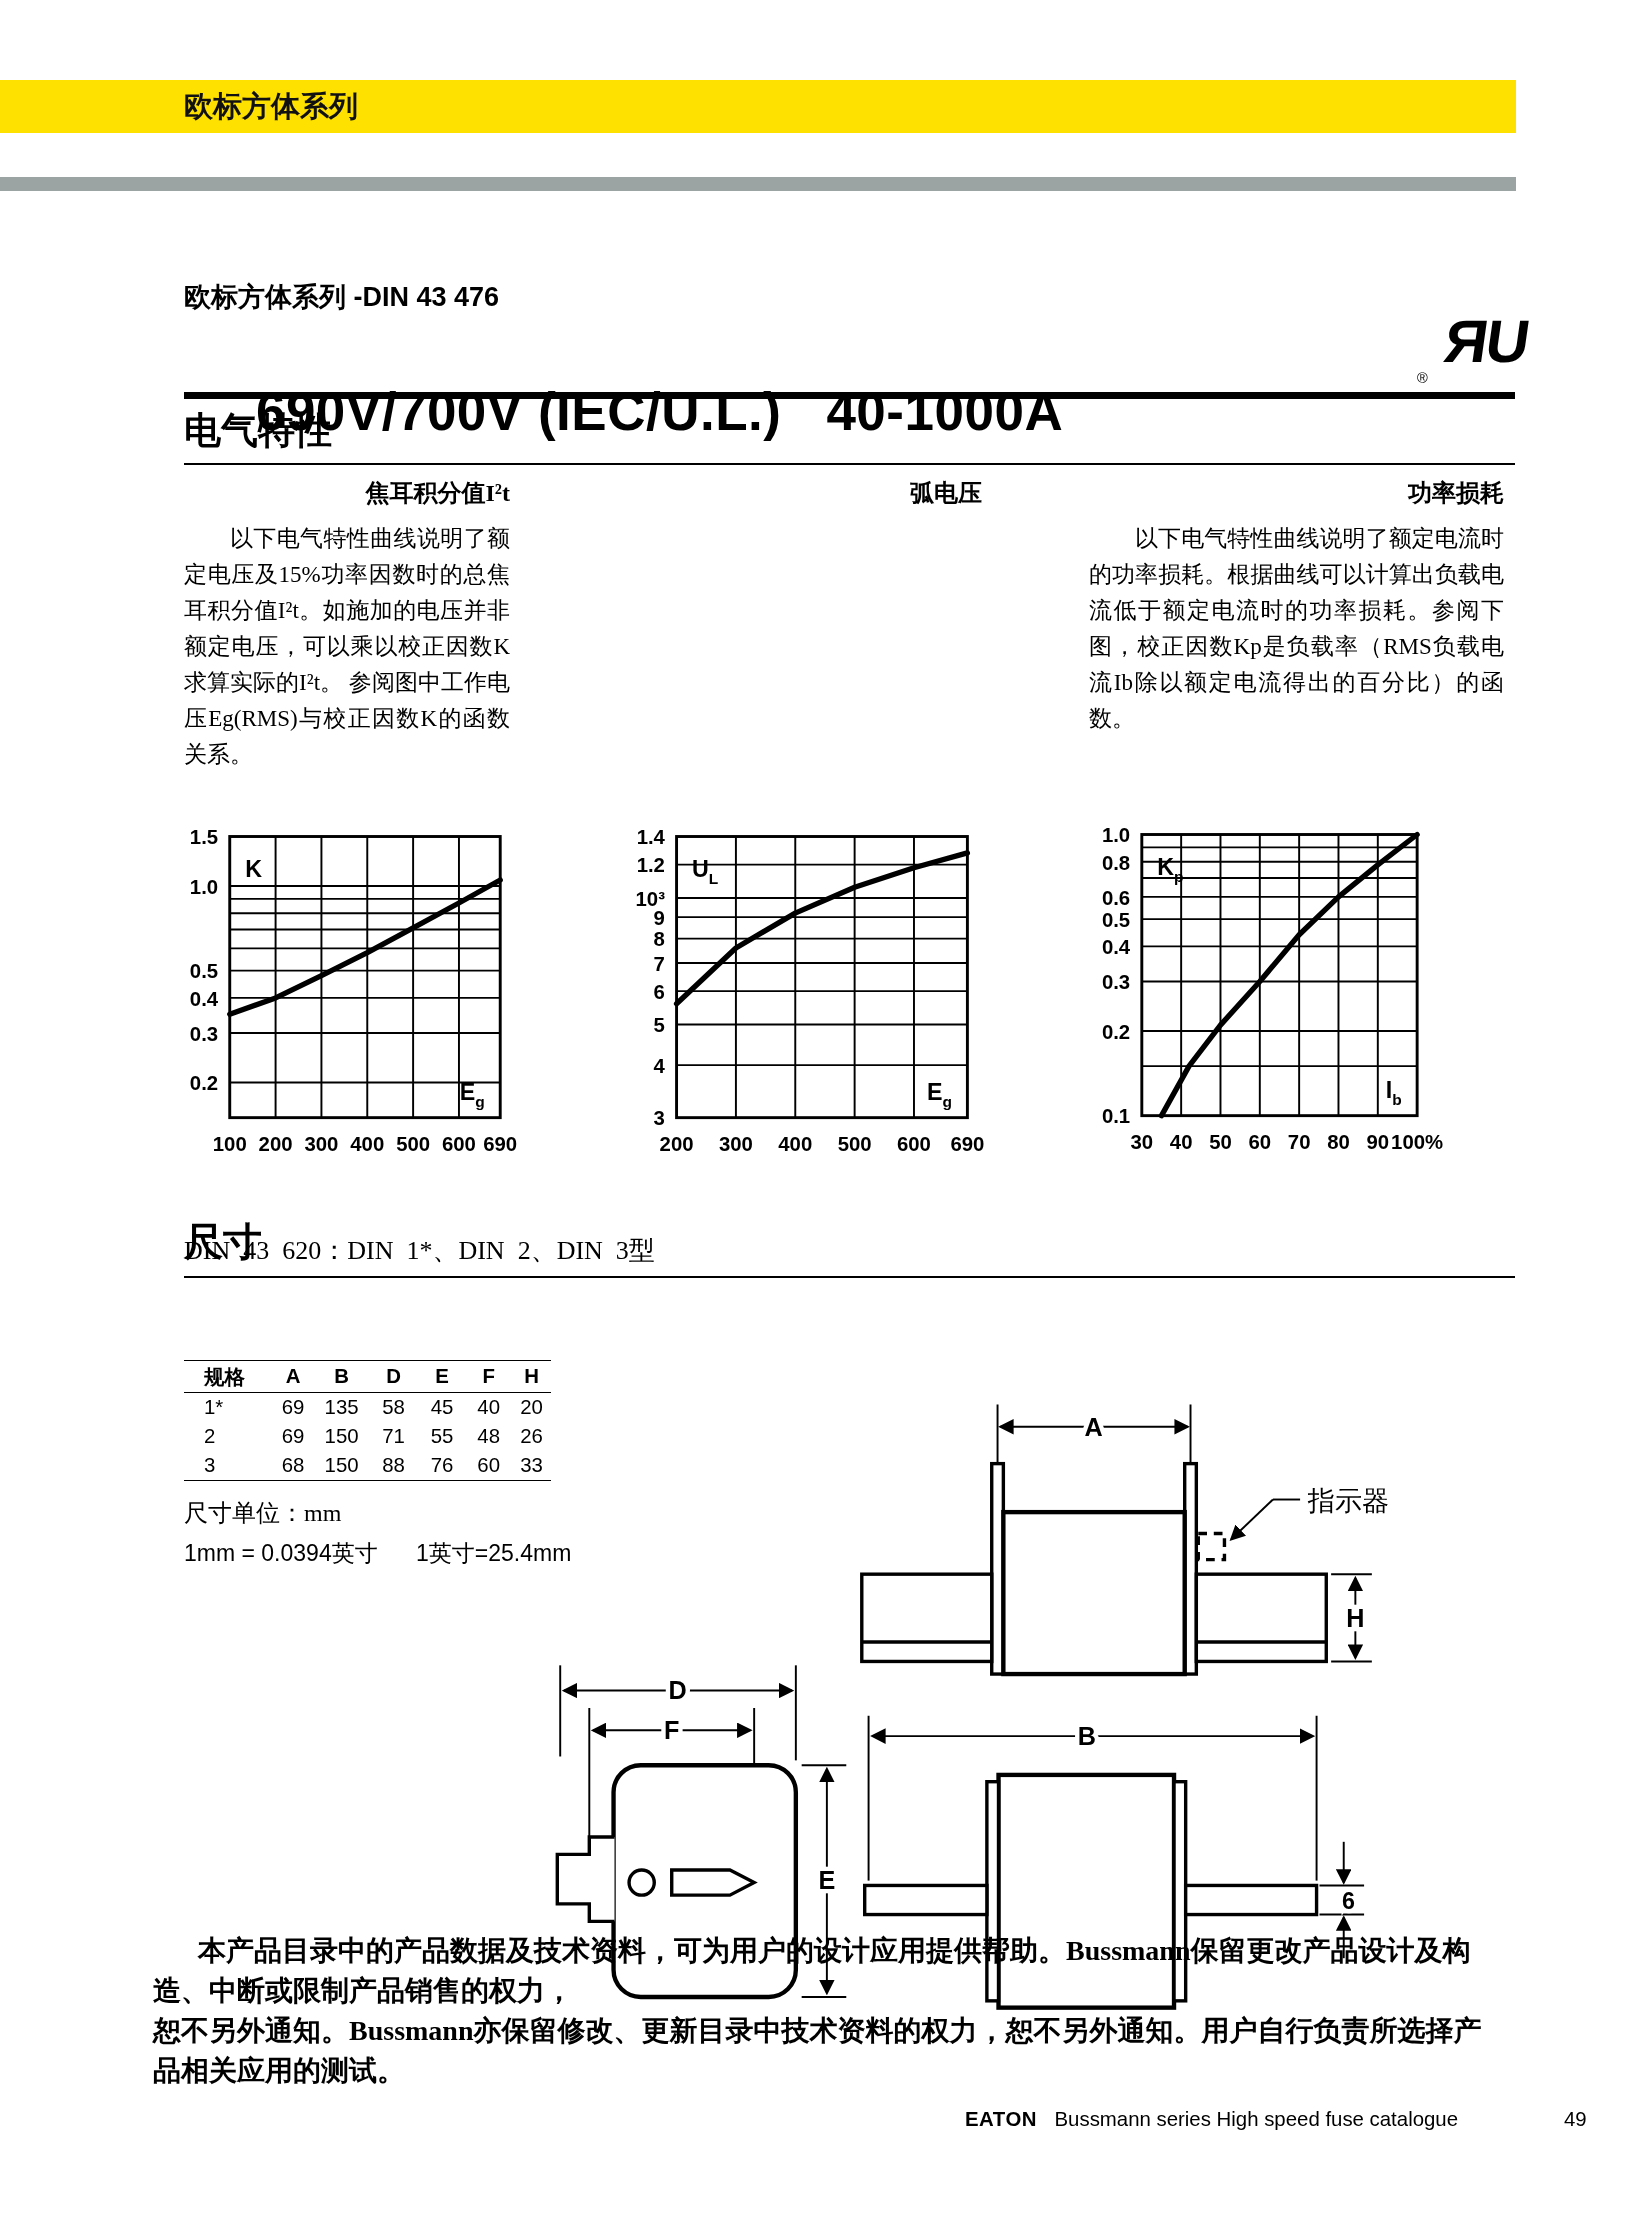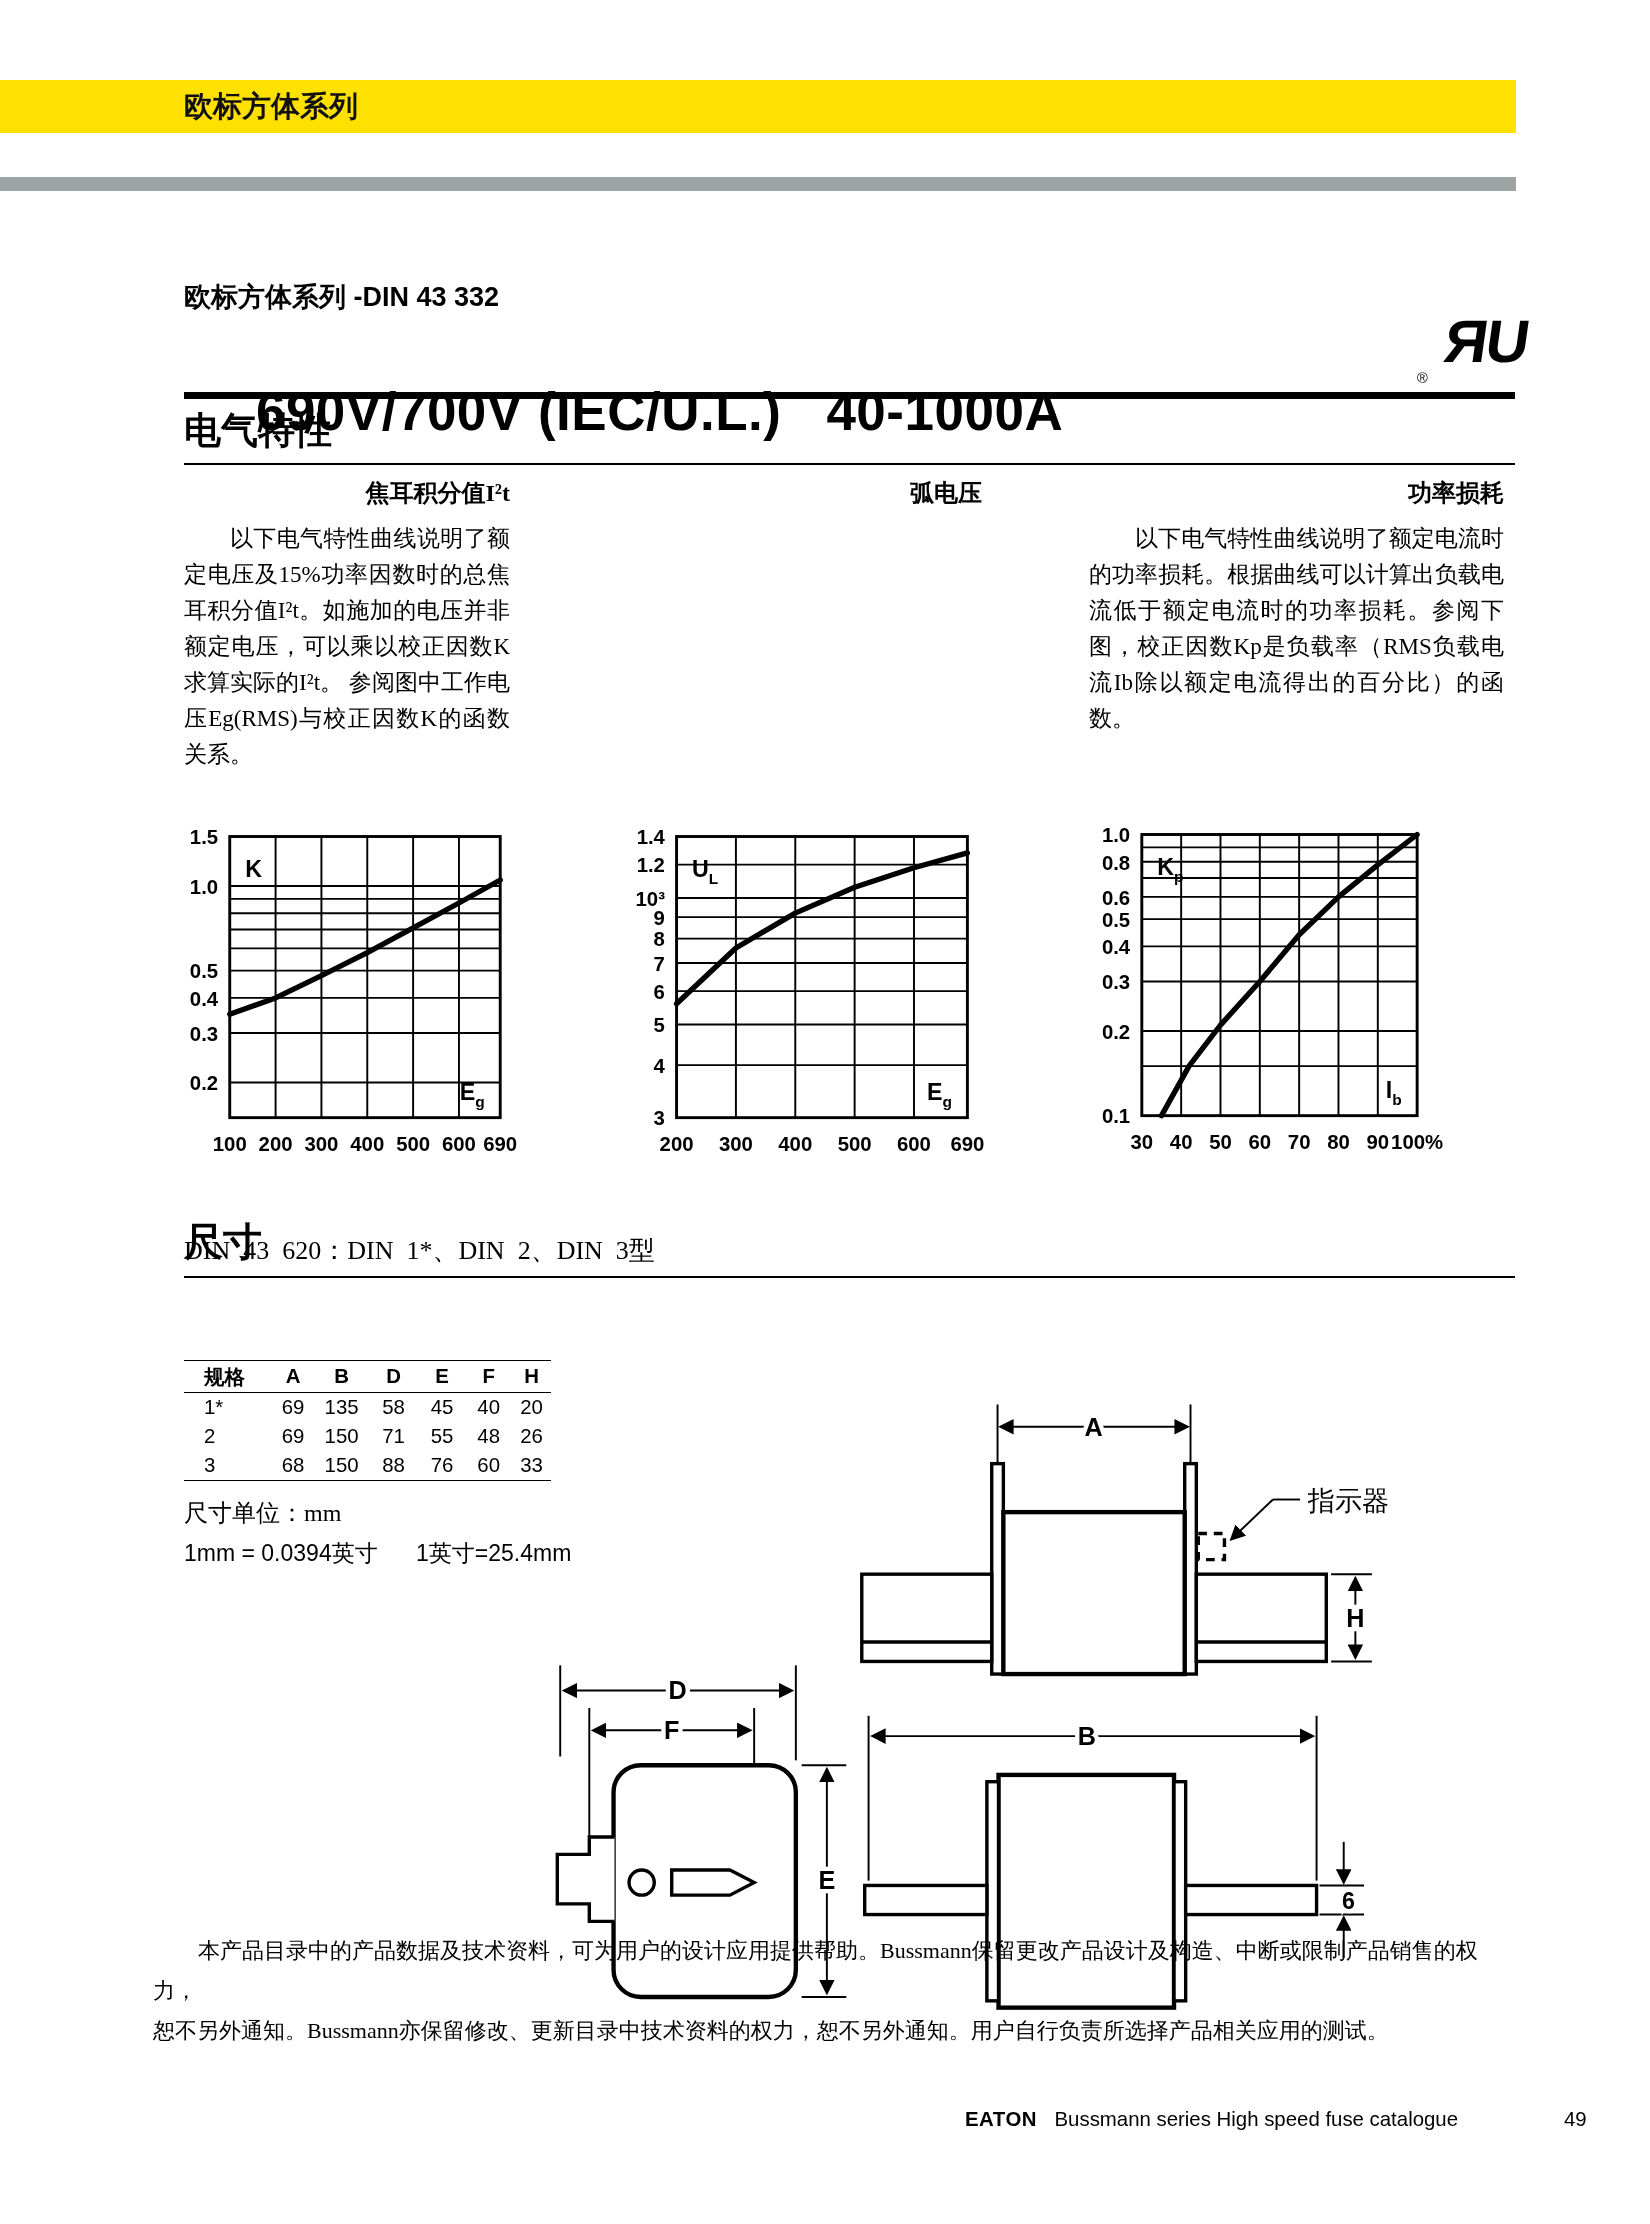--- a/index.html
+++ b/index.html
@@ -62,39 +62,39 @@
   svg.diagrams .thin line{stroke:#000;stroke-width:2;}
   svg.diagrams .med, svg.diagrams .med line{stroke:#000;stroke-width:3.5;}
   svg.diagrams .thick{stroke:#000;stroke-width:4.5;}
   svg.diagrams .dashed{stroke-dasharray:9 7;fill:none;}
   .dimlabel{font:bold 26px "Liberation Sans",sans-serif;fill:#000;
         paint-order:stroke;stroke:#fff;stroke-width:9px;}
   .dimlabel.zh{font:28px "Liberation Serif",serif;stroke-width:6px;}
   .dimlabel.small{font:bold 24px "Liberation Sans",sans-serif;}
 
   
-  .disclaimer{position:absolute;left:153px;top:1931px;width:1355px;font-size:22px;line-height:40px;}
+  .disclaimer{position:absolute;left:153px;top:1931px;width:1355px;font-size:28px;line-height:40px;font-weight:bold;}
   .disclaimer p{margin:0;}
   .disclaimer p.first{text-indent:45px;}
   .eaton-line{position:absolute;left:965px;top:2108px;font-family:"Liberation Sans",sans-serif;
         font-size:20.4px;display:flex;gap:17.5px;align-items:baseline;}
   .eaton-line .brand{font-weight:bold;letter-spacing:0.5px;}
   .page-num{position:absolute;left:1564px;top:2108px;font-family:"Liberation Sans",sans-serif;font-size:20.4px;}
 </style>
 </head>
 <body>
 
 <div class="page">
 
   <div class="yellow-bar">
     <span>欧标方体系列</span>
   </div>
   <div class="gray-bar"></div>
 
-  <div class="subtitle">欧标方体系列 -DIN 43 332</div>
+  <div class="subtitle">欧标方体系列 -DIN 43 476</div>
   <div class="main-title">
     <span>690V/700V (IEC/U.L.)</span><span class="t2">40-1000A</span>
   </div>
   <div class="ul-mark">
     <span class="ul-reg">®</span>
     <span class="ul-text">ЯU</span>
   </div>
   <div class="rule-thick"></div>
 
   <h2 class="sec-heading" style="top:406px;">电气特性</h2>

